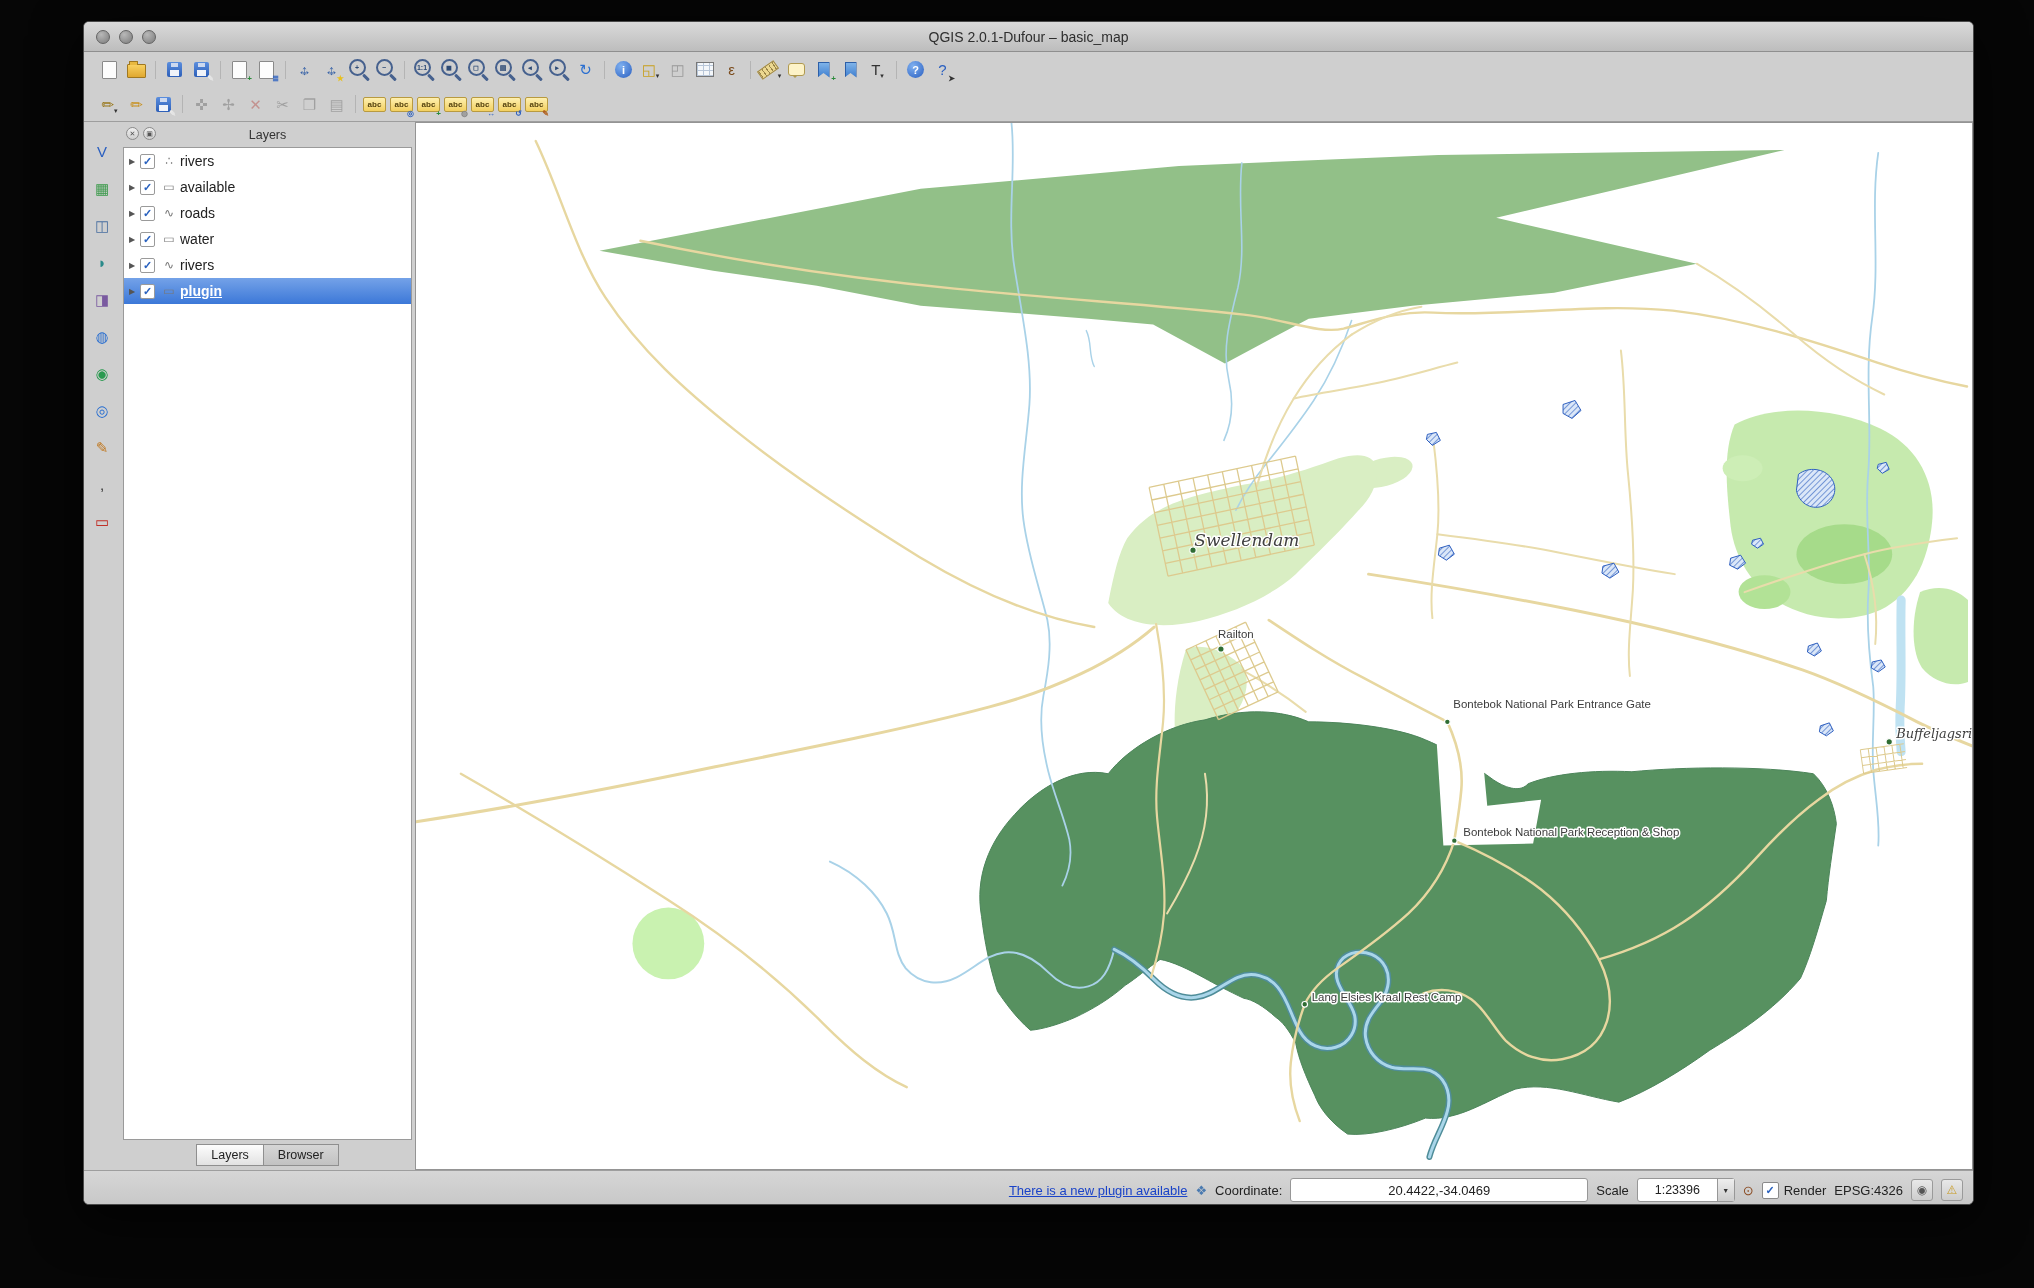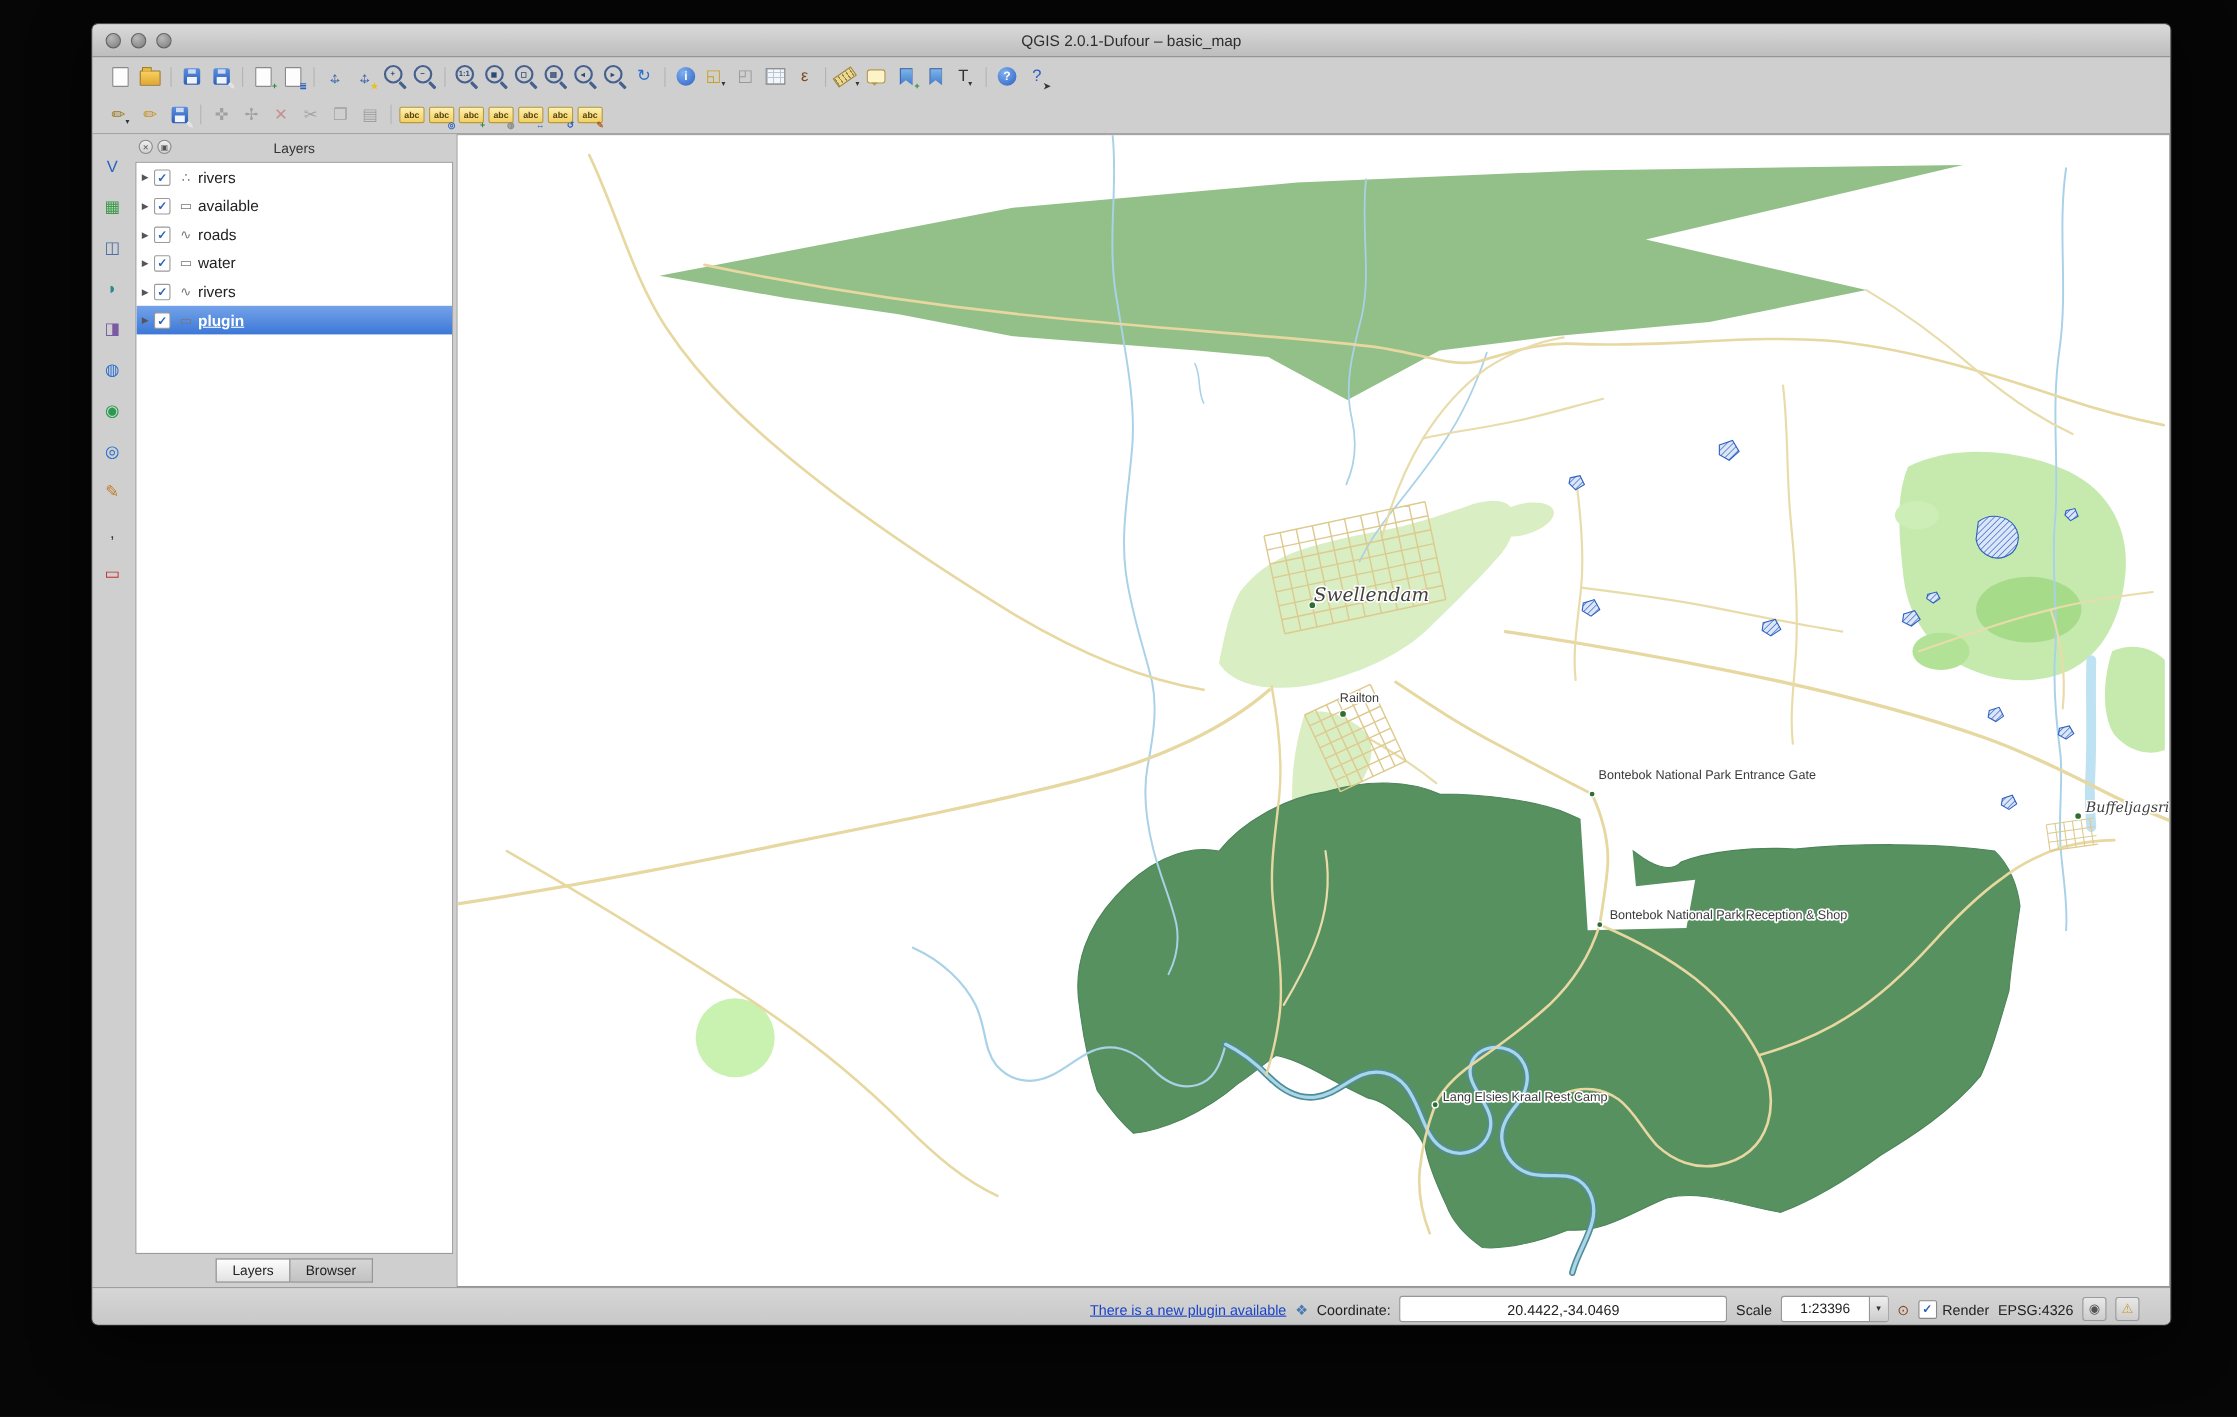--- a/index.html
+++ b/index.html
@@ -87,21 +87,21 @@
   .canvas{flex:1;position:relative;background:#fff;border:1px solid #949494;box-sizing:border-box;}
   .canvas svg{position:absolute;inset:0;width:100%;height:100%;}
   .maplabel{font-family:"Liberation Sans",sans-serif;font-size:11.5px;fill:#3c3c3c;
     stroke:#fff;stroke-width:3px;paint-order:stroke;stroke-linejoin:round;}
   .maplabel-town{font-family:"DejaVu Serif",serif;font-style:italic;font-size:17px;fill:#404040;
     stroke:#fff;stroke-width:3px;paint-order:stroke;stroke-linejoin:round;}
   .maplabel-town2{font-family:"DejaVu Serif",serif;font-style:italic;font-size:13px;fill:#404040;
     stroke:#fff;stroke-width:3px;paint-order:stroke;stroke-linejoin:round;}
   
   .statusbar{height:38px;background:linear-gradient(#d6d6d6,#c6c6c6);border-top:1px solid #9e9e9e;
-    display:flex;align-items:center;padding:0 28px;font-size:13px;color:#222;gap:8px;}
+    display:flex;align-items:center;padding:0 10px;font-size:13px;color:#222;gap:8px;}
   .spacer{flex:1;}
   .pluglink{color:#1a43c8;text-decoration:underline;font-size:13px;}
   .sb-ico{font-size:13px;}
   .coordbox{width:296px;height:22px;background:#fff;border:1px solid #979797;border-radius:3px;
     display:flex;align-items:center;justify-content:center;font-size:13px;}
   .scalebox{width:96px;height:22px;background:#fff;border:1px solid #979797;border-radius:3px;
     display:flex;align-items:center;}
   .scalebox .sval{flex:1;text-align:center;font-size:12.5px;}
   .scalebox .sarrow{width:16px;height:100%;background:linear-gradient(#eee,#ccc);border-left:1px solid #979797;
     display:flex;align-items:center;justify-content:center;font-size:7px;color:#333;}

